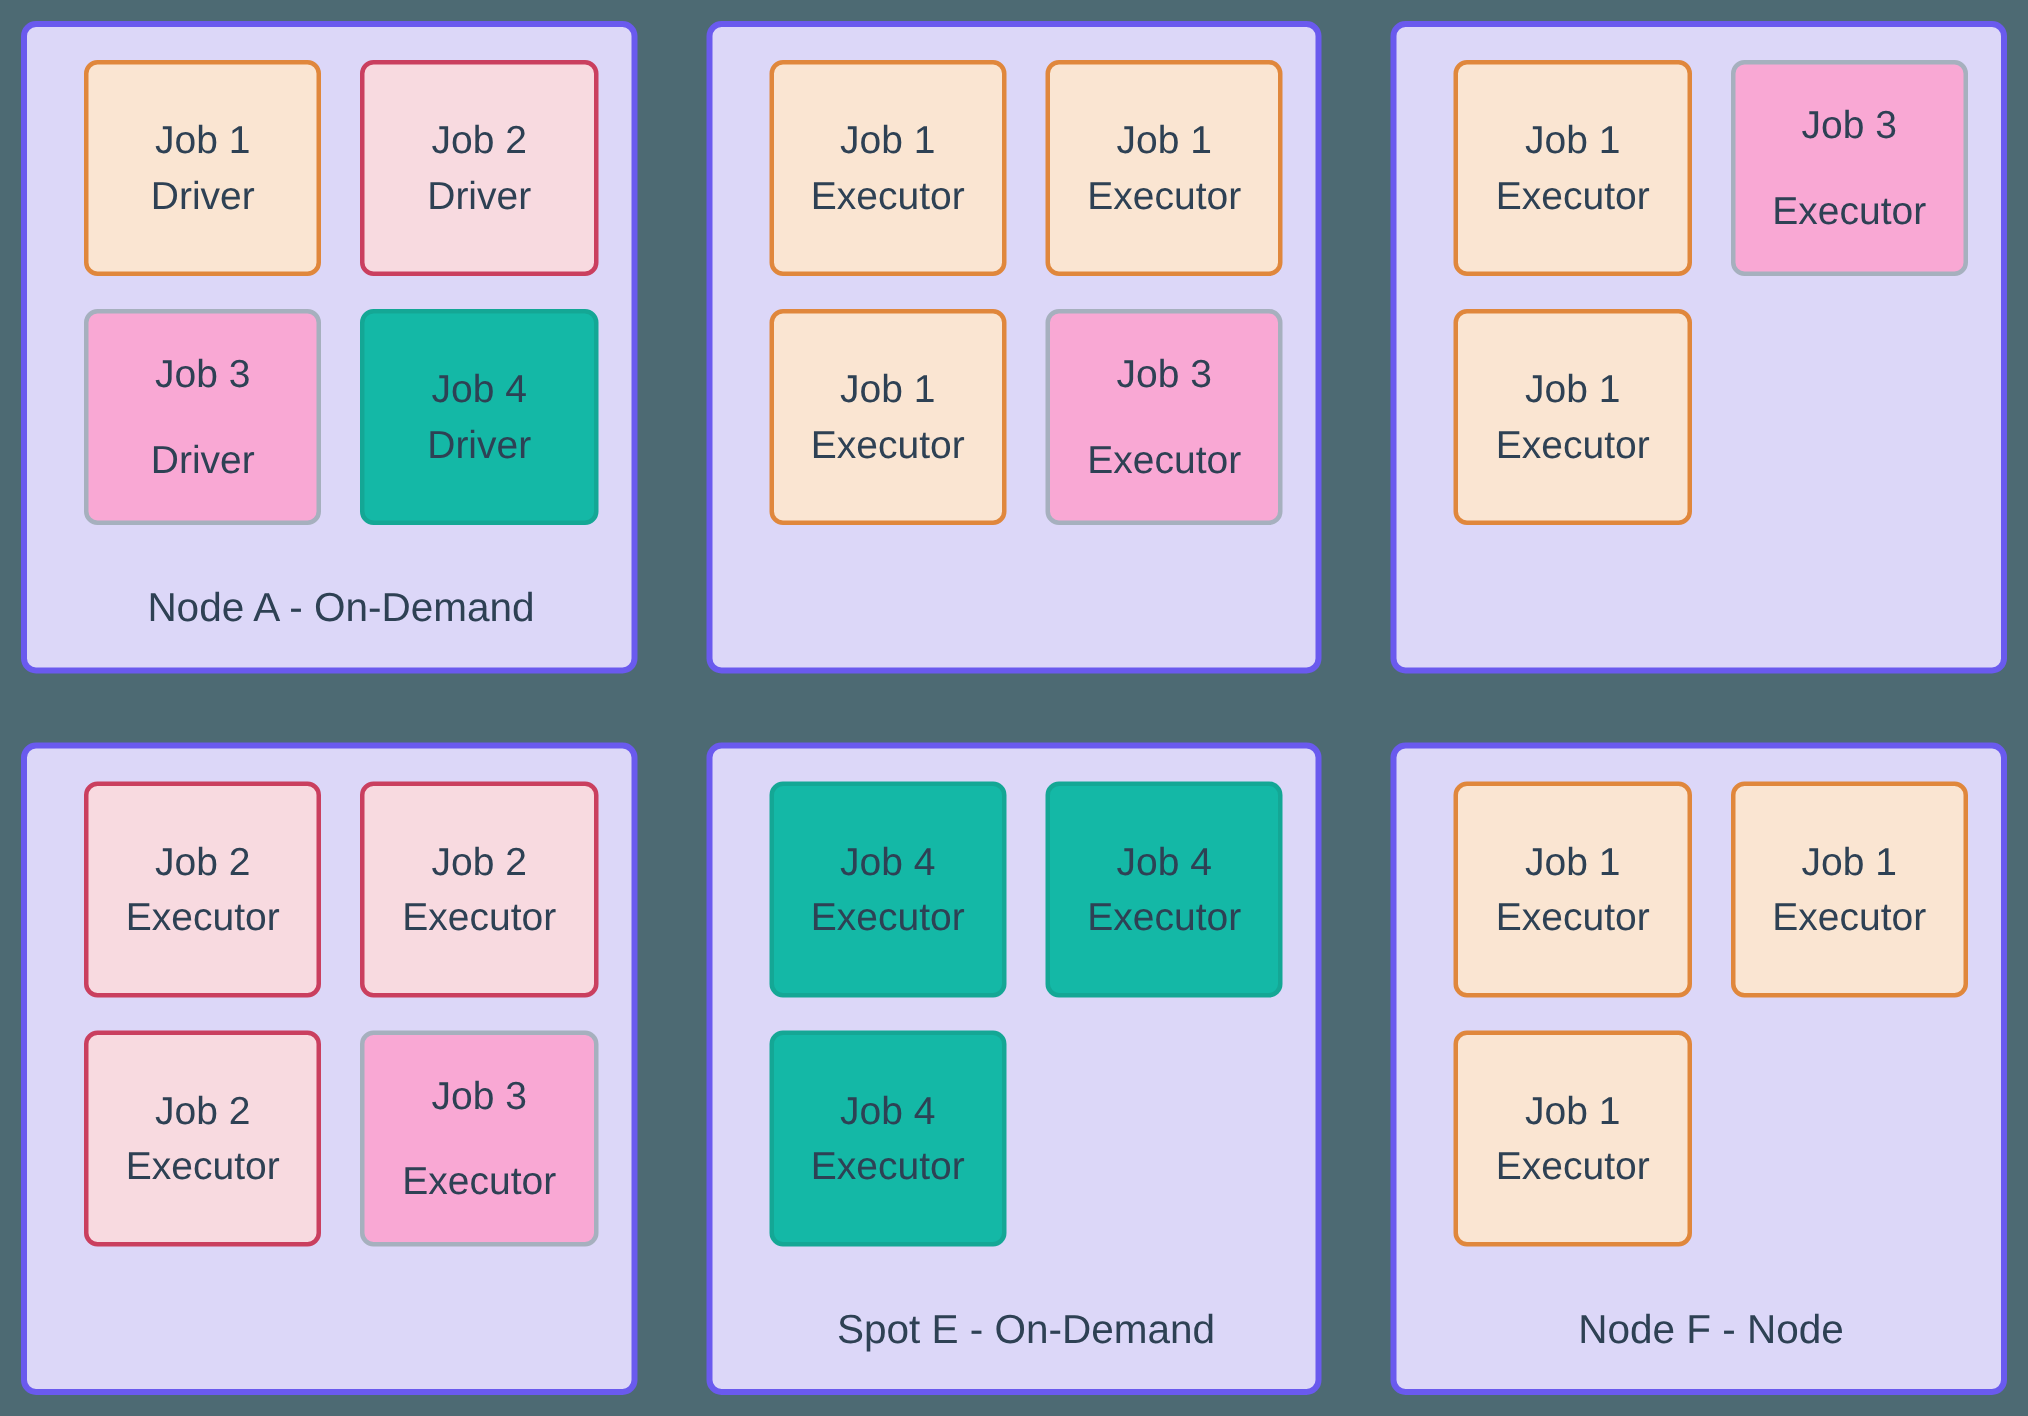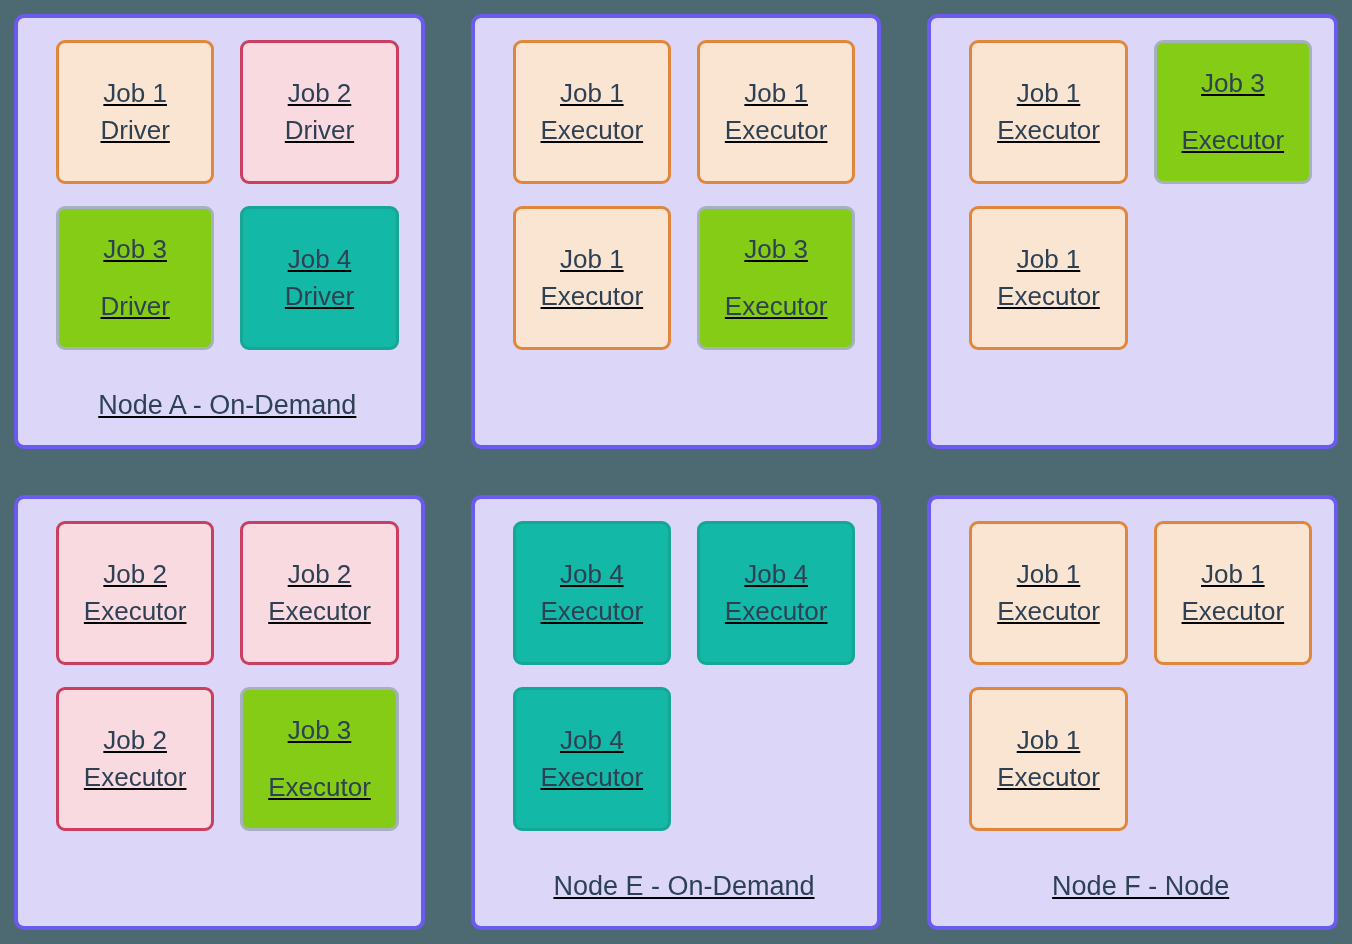--- a/index.html
+++ b/index.html
@@ -20,21 +20,20 @@
     background: #4D6A73;
   }
   .node {
     box-sizing: border-box;
     background: #DCD7F8;
     border: 4px solid #6A5AEE;
     border-radius: 10px;
     padding: 22px 22px 0 38px;
     display: flex;
     flex-direction: column;
-    text-decoration: underline;
   }
   .jobs-grid {
     display: grid;
     grid-template-columns: 1fr 1fr;
     grid-template-rows: 144px 144px;
     gap: 22px 26px;
   }
   .job {
     box-sizing: border-box;
     border-radius: 9px;
@@ -47,21 +46,21 @@
   }
   .job-line {
     font-size: 26px;
     line-height: 37px;
     font-weight: 500;
     color: #2E4154;
     white-space: nowrap;
   }
   .job1 { background: #FAE5D2; border-color: #E0873C; }
   .job2 { background: #F8DAE0; border-color: #CA3F5F; }
-  .job3 { background: #84cc16; border-color: #A6B0BE; gap: 20px; }
+  .job3 { background: #f9a8d4; border-color: #A6B0BE; gap: 20px; }
   .job4 { background: #14b8a6; border-color: #14A795; }
   .node-label {
     flex: 1;
     display: flex;
     align-items: center;
     justify-content: center;
     font-size: 27px;
     font-weight: 500;
     color: #2E4154;
     white-space: nowrap;
@@ -162,21 +161,21 @@
       </div>
       <div class="job job4">
         <div class="job-line">Job 4</div>
         <div class="job-line">Executor</div>
       </div>
       <div class="job job4">
         <div class="job-line">Job 4</div>
         <div class="job-line">Executor</div>
       </div>
     </div>
-    <div class="node-label">Node E - On-Demand</div>
+    <div class="node-label">Spot E - On-Demand</div>
   </div>
 
   <div class="node">
     <div class="jobs-grid">
       <div class="job job1">
         <div class="job-line">Job 1</div>
         <div class="job-line">Executor</div>
       </div>
       <div class="job job1">
         <div class="job-line">Job 1</div>

